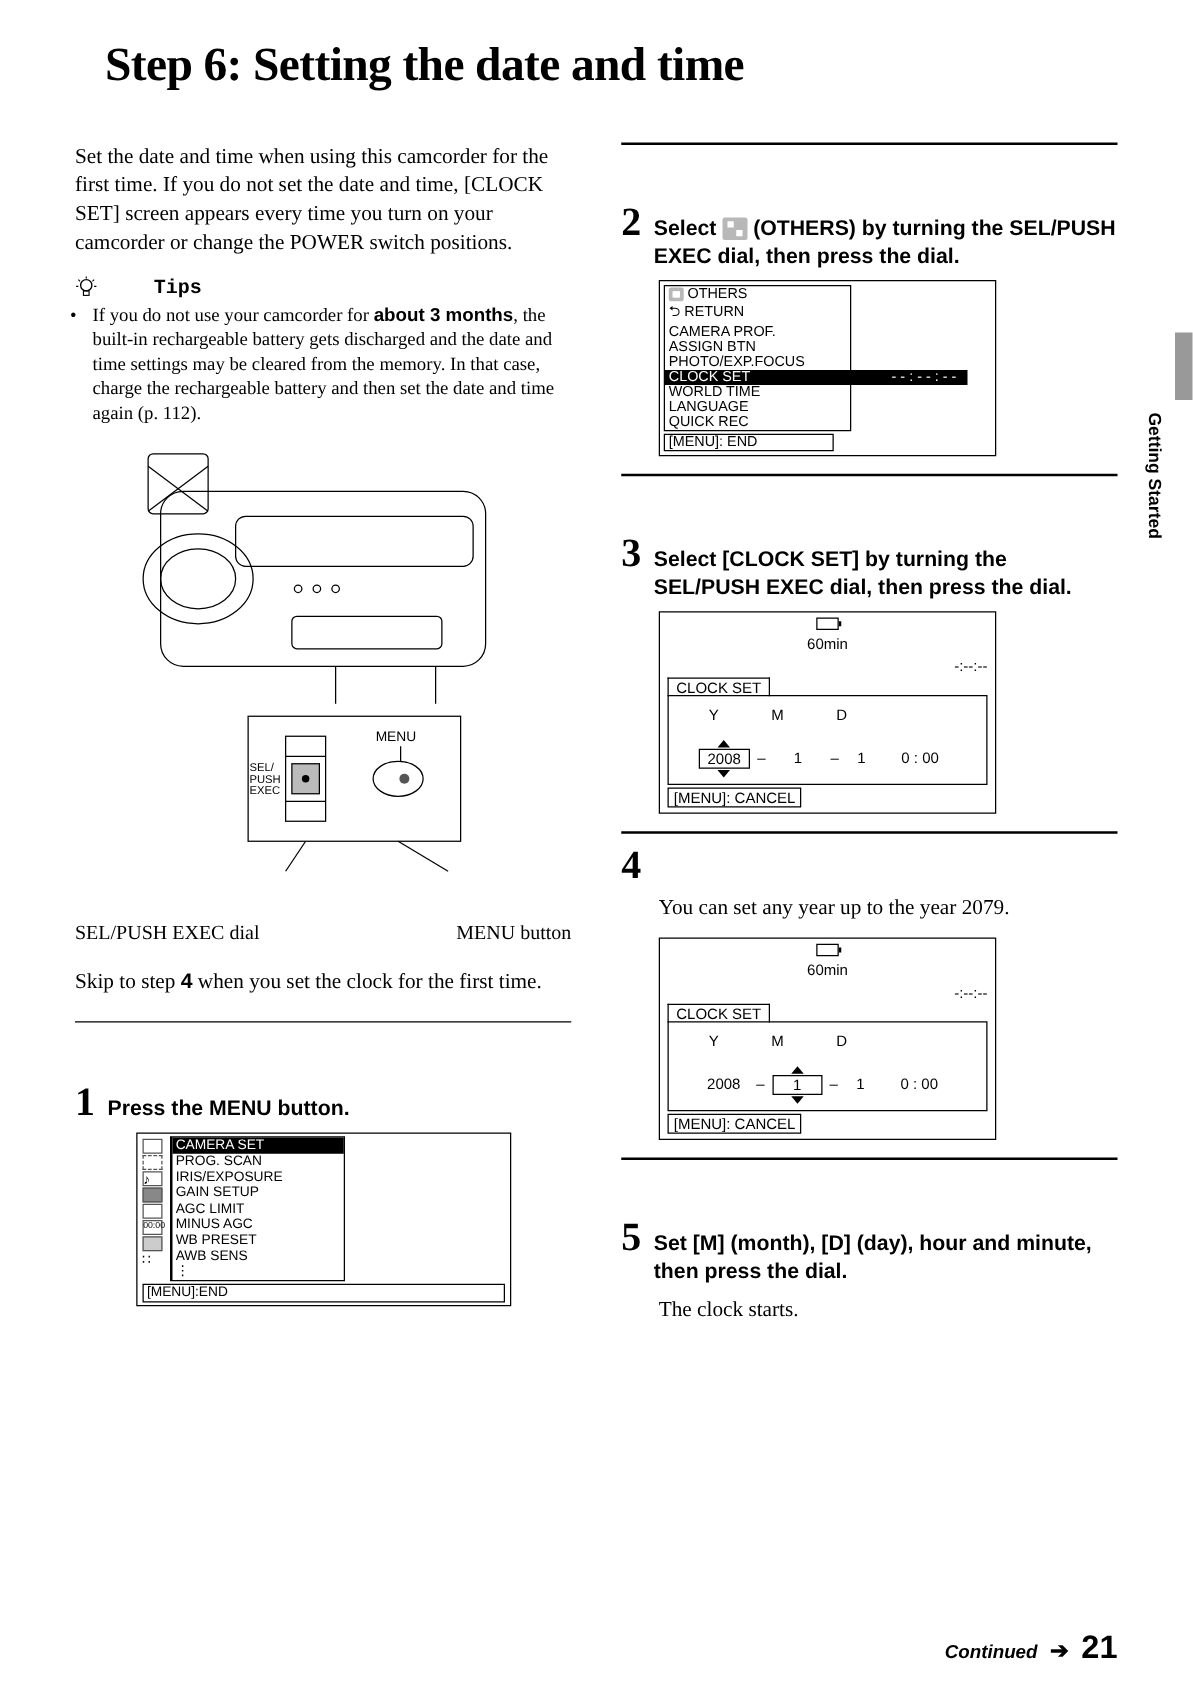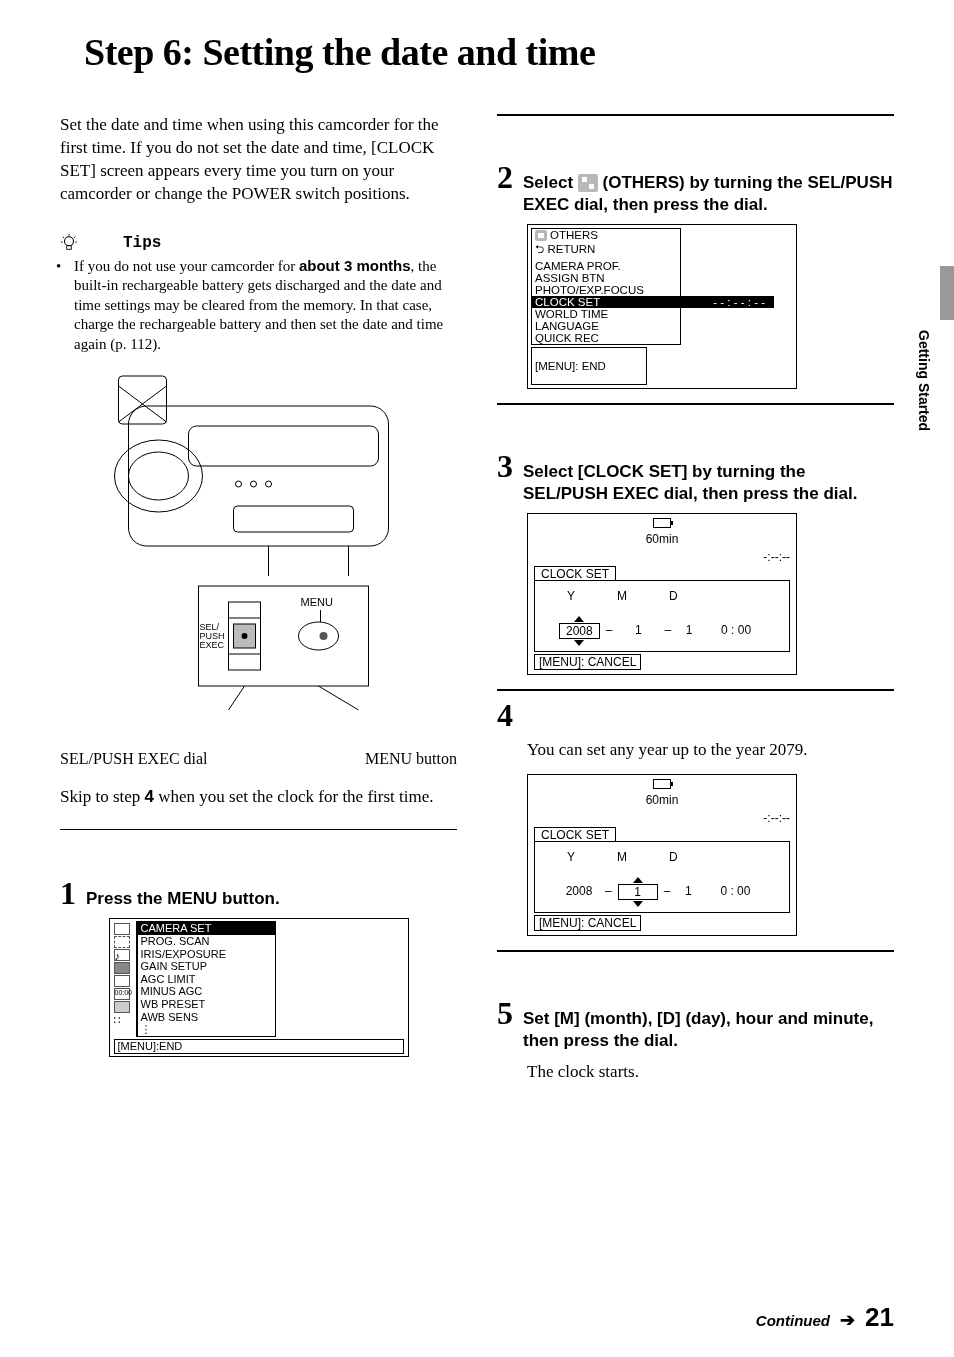--- a/index.html
+++ b/index.html
@@ -28,21 +28,21 @@
     display: flex;
     gap: 40px;
   }
   .col {
     flex: 1;
     min-width: 0;
   }
   .intro-text {
     font-size: 17px;
     line-height: 1.35;
-    margin-bottom: 28px;
+    margin-bottom: 15px;
   }
   .tips-header {
     display: flex;
     align-items: center;
     gap: 6px;
     margin-bottom: 4px;
   }
   .tips-label {
     font-family: Liberation Mono, monospace;
     font-weight: bold;
@@ -186,21 +186,21 @@
     position: relative;
   }
   .others-hl {
     background: #000; color:#fff;
     margin: 0 -3px; padding: 0 3px;
     display:flex; width: calc(100% + 100px);
   }
   .others-hl .val { margin-left: auto; padding-right:6px; }
   .others-footer {
     border:1px solid #000;
-    margin-top:2px; padding: 12px 3px; width: 116px;
+    margin-top:2px; padding: 0 3px; width: 136px;
   }
 
   .lcd-clock {
     border: 1px solid #000;
     width: 270px;
     margin: 6px 0 14px 30px;
     font-family: Arial, Helvetica, sans-serif;
     font-size: 12px;
     padding: 4px 6px;
   }

